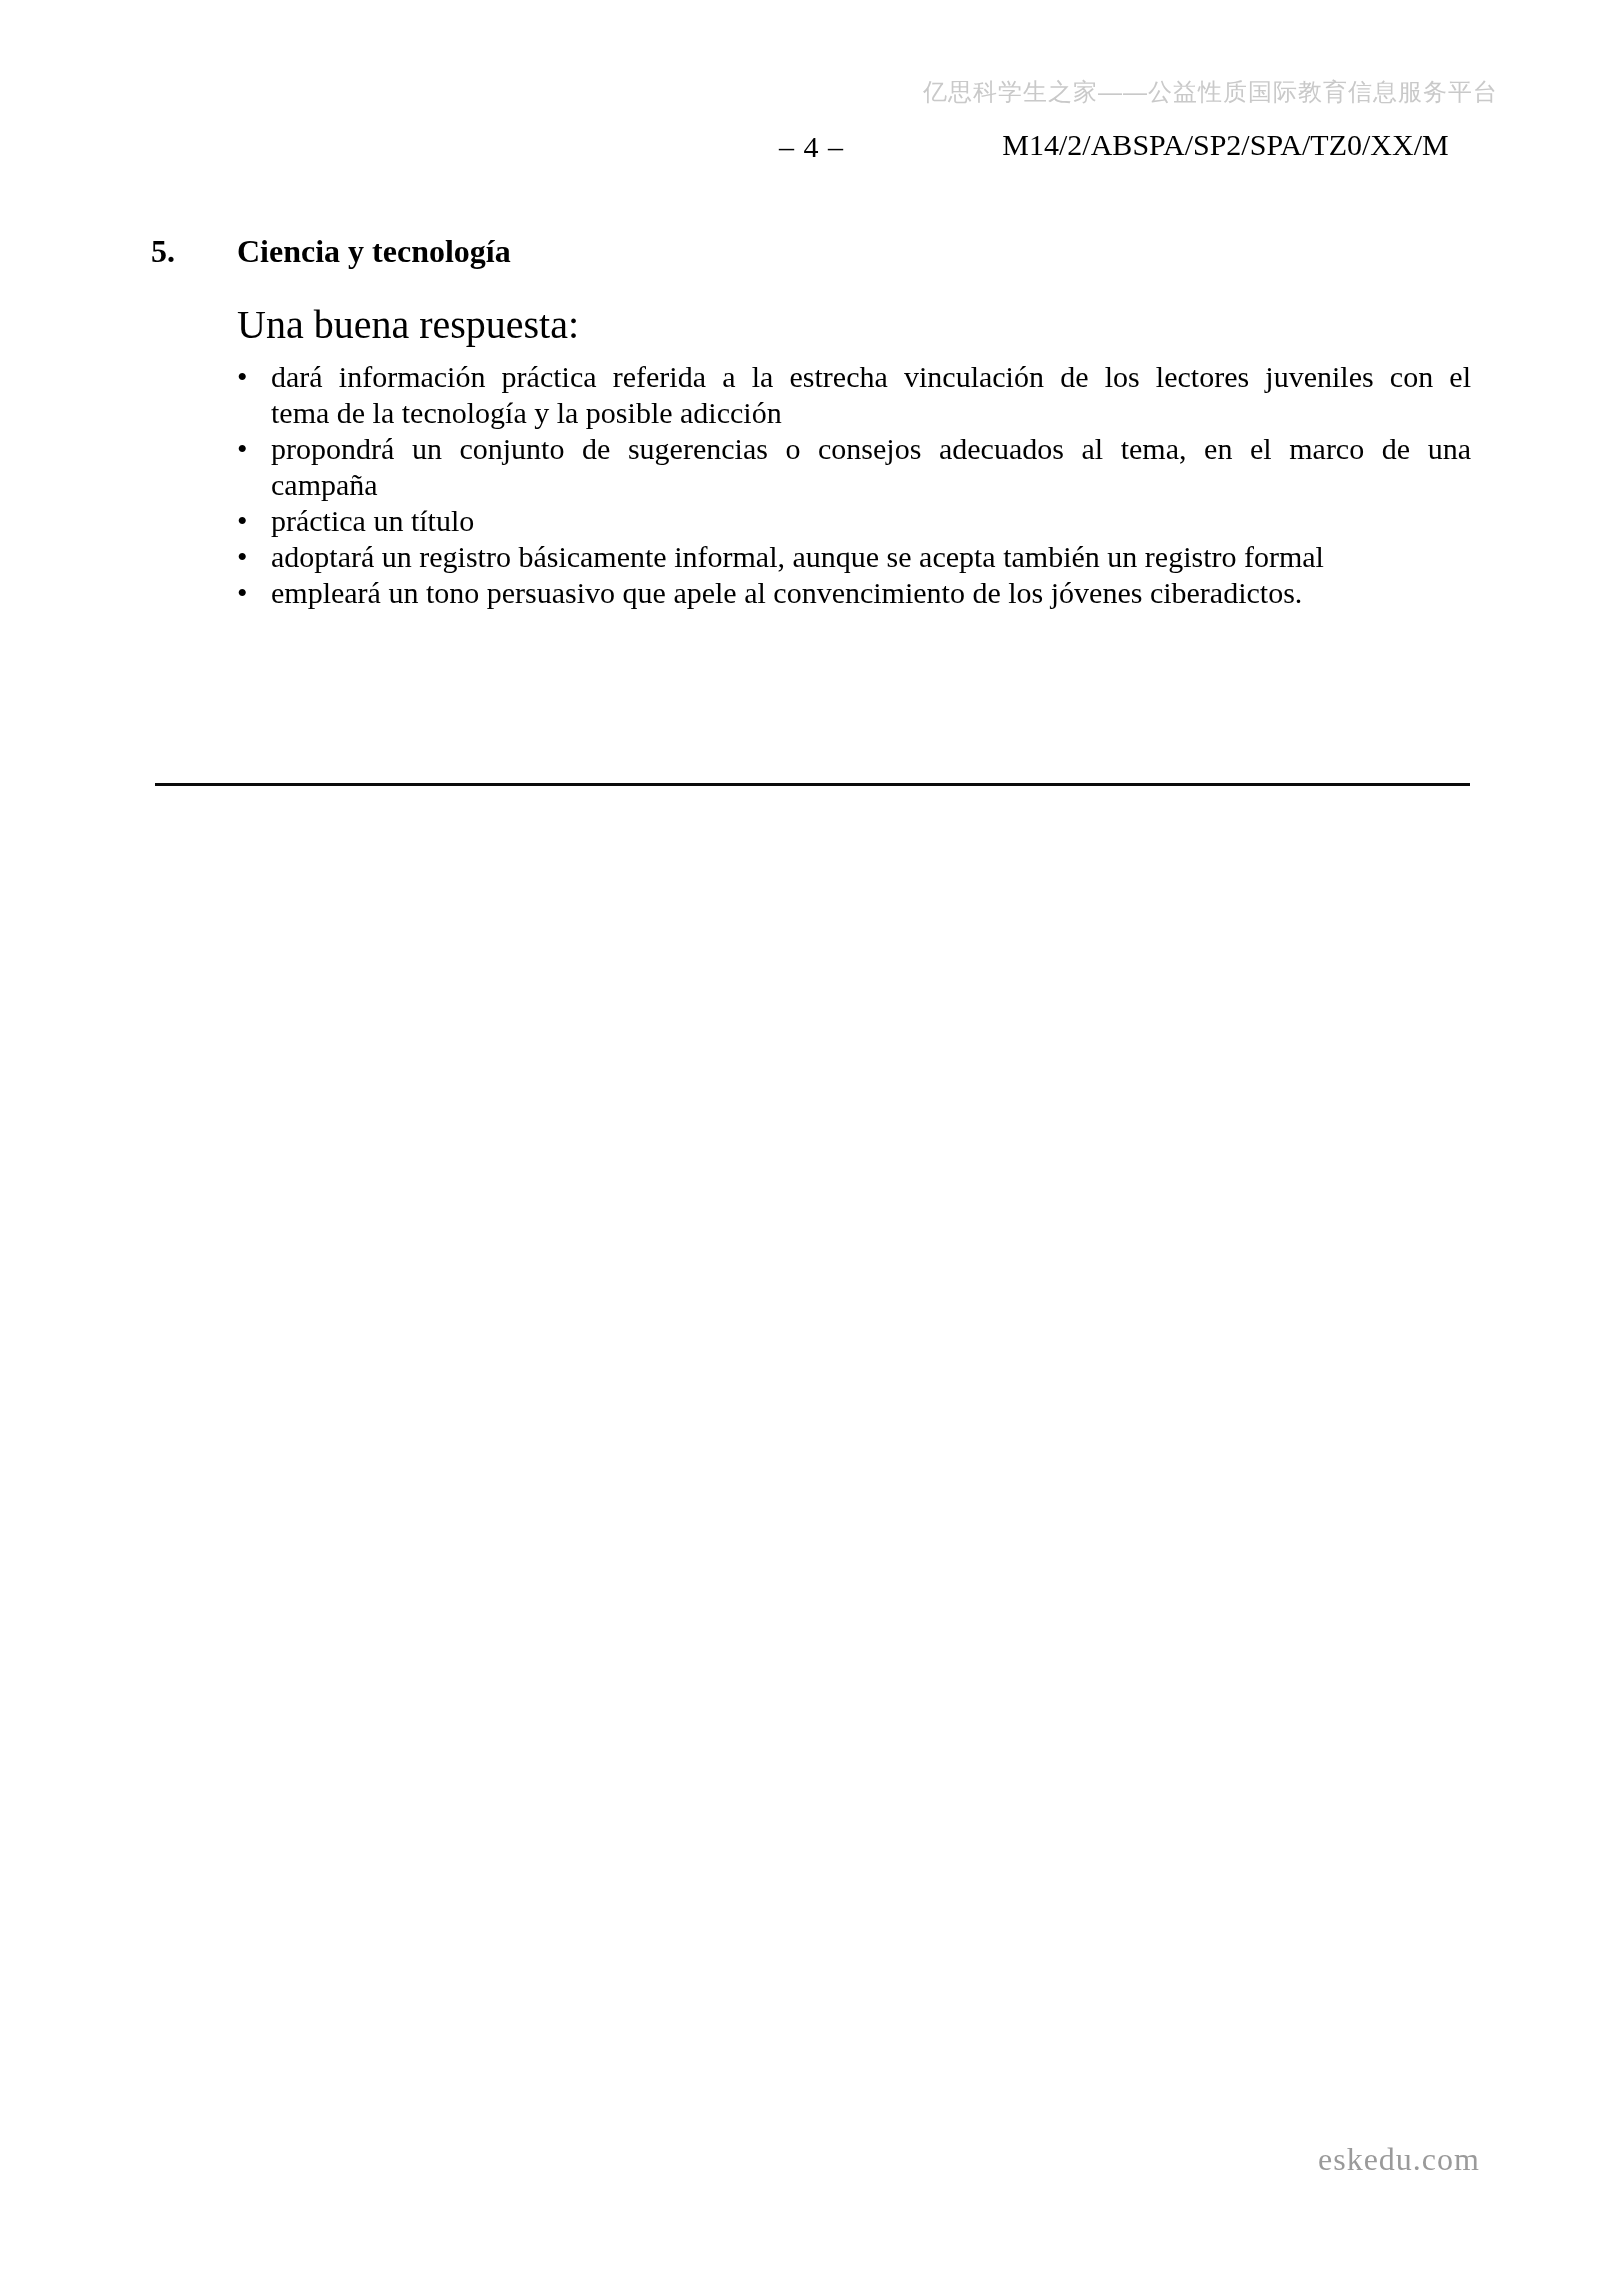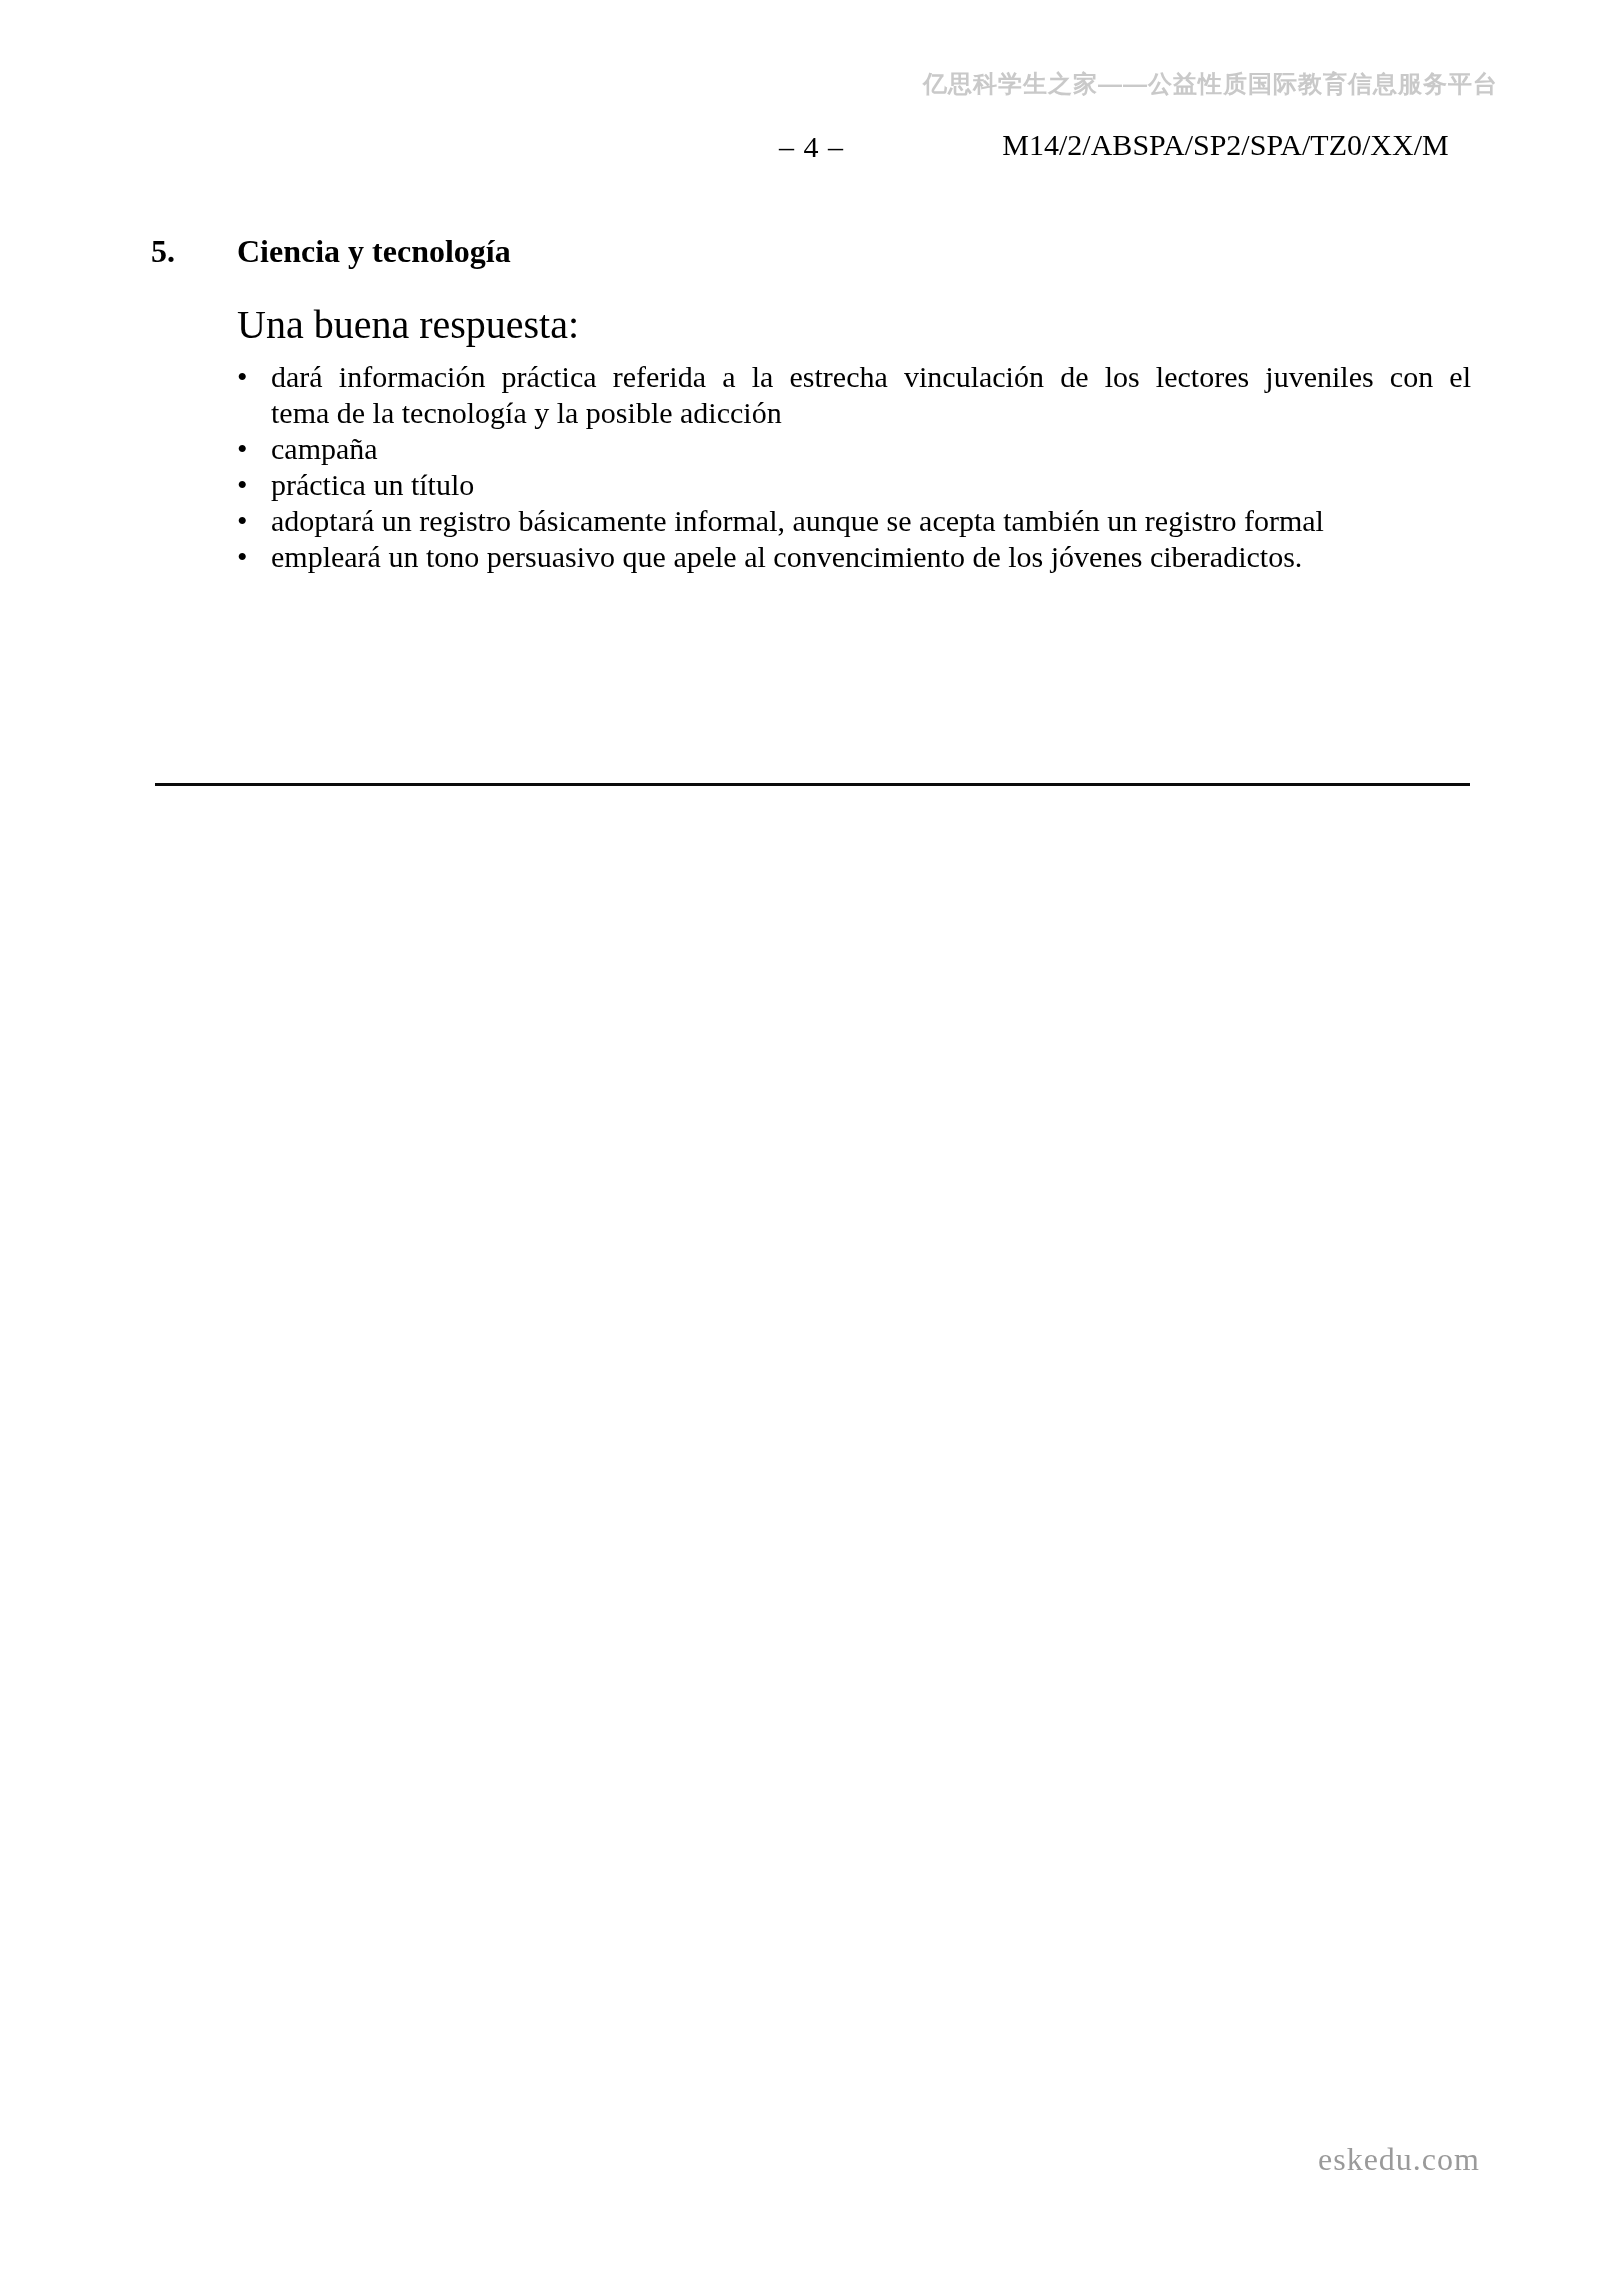--- a/index.html
+++ b/index.html
@@ -11,27 +11,26 @@
     position: relative;
     width: 1623px;
     height: 2295px;
     background: #ffffff;
     font-family: "Liberation Serif", "DejaVu Serif", serif;
     color: #000000;
     overflow: hidden;
   }
   .watermark {
     position: absolute;
-    top: 68px;
+    top: 76px;
     left: 923px;
     font-size: 24px;
     letter-spacing: 1px;
     color: #c9c9c9;
     font-family: "Liberation Sans", "DejaVu Sans", sans-serif;
-    font-weight: bold;
   }
   .page-number {
     position: absolute;
     top: 130px;
     left: 779px;
     font-size: 30px;
     letter-spacing: 1px;
   }
   .paper-code {
     position: absolute;
@@ -125,20 +124,21 @@
       <span class="marker">•</span>
       <div class="bullet-lines">
         <div class="bline force-justify">dará información práctica referida a la estrecha vinculación de los lectores juveniles con el</div>
         <div class="bline">tema de la tecnología y la posible adicción</div>
       </div>
     </div>
 
     <div class="bullet-row">
       <span class="marker">•</span>
       <div class="bullet-lines">
+        <div class="bline force-justify">propondrá un conjunto de sugerencias o consejos adecuados al tema, en el marco de una</div>
         <div class="bline">campaña</div>
       </div>
     </div>
 
     <div class="bullet-row">
       <span class="marker">•</span>
       <div class="bullet-lines">
         <div class="bline">práctica un título</div>
       </div>
     </div>

